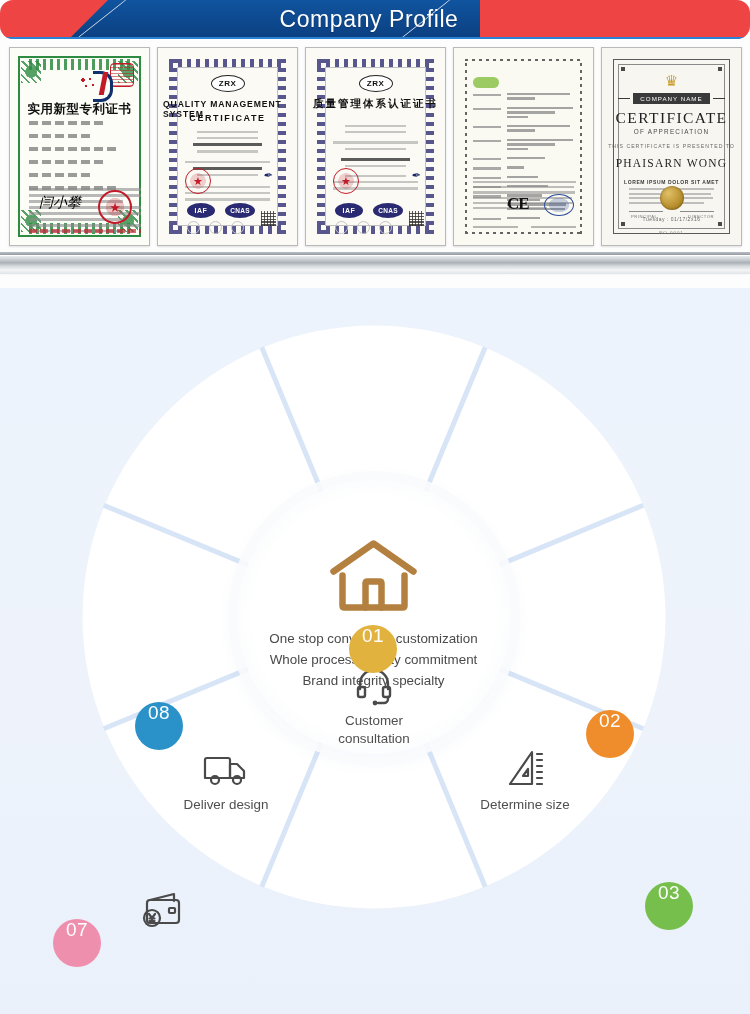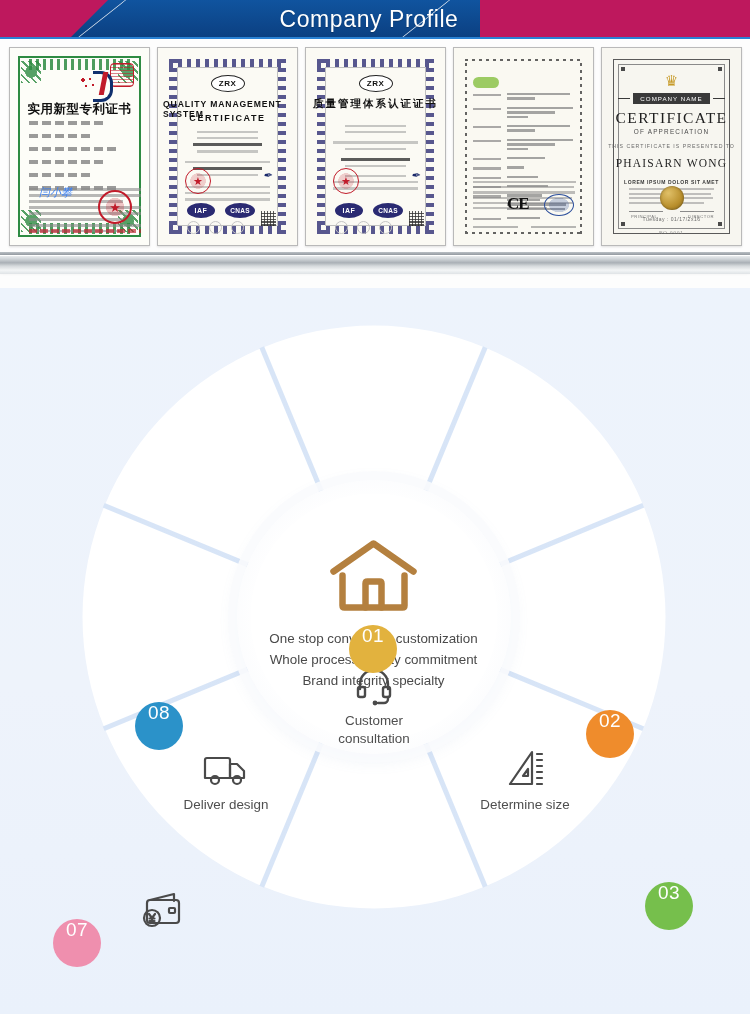--- a/index.html
+++ b/index.html
@@ -9,22 +9,23 @@
     font-family: "Liberation Sans", sans-serif;
     background: #ffffff;
     overflow: hidden;
   }
   #page { position: relative; width: 750px; height: 1014px; overflow: hidden; }
 
   
   .banner {
     position: relative;
     width: 750px; height: 39px;
-    background: #be185d;
+    background: #ef4444;
     overflow: hidden;
+    border-radius: 13px;
   }
   .banner-dark {
     position: absolute; top: 0; left: 0;
     width: 480px; height: 39px;
     background: linear-gradient(180deg,#10549f 0%,#0b3f80 100%);
     clip-path: polygon(108px 0, 480px 0, 480px 39px, 69px 39px);
   }
   .banner-slash {
     position: absolute; top: 0;
     width: 14px; height: 39px;
@@ -110,21 +111,21 @@
   .c1 .fields { position:absolute; left:14px; top:68px; width:112px; }
   .c1 .fld { height:4px; margin-bottom:9px;
     background: repeating-linear-gradient(90deg,#7a7a7a 0 9px,transparent 9px 13px);
     opacity:.75; }
   .c1 .fld.w70 { width:70%; } .c1 .fld.w55 { width:55%; } .c1 .fld.w80 { width:80%; }
   .c1 .para { position:absolute; left:14px; top:135px; width:112px; }
   .c1 .ln { height:2.6px; margin-bottom:3.4px; background:#8a8a8a; opacity:.6; }
   .c1 .ln.s { width:84%; }
   .c1 .redbar { position:absolute; left:14px; top:176px; width:112px; height:4px;
     background: repeating-linear-gradient(90deg,#c11b2a 0 8px,transparent 8px 11px); opacity:.65; }
-  .c1 .sig { position:absolute; left:24px; bottom:40px; font-size:11px; color:#3b82f6;
+  .c1 .sig { position:absolute; left:24px; bottom:28px; font-size:14px; color:#000000;
     font-family:"Liberation Serif",serif; font-style:italic; }
   .c1 .redseal {
     position:absolute; right:12px; bottom:16px; width:34px; height:34px; border-radius:50%;
     border:2.5px solid #c11b2a;
     background: radial-gradient(circle at 50% 50%, rgba(193,27,42,.25) 0 42%, transparent 44%);
   }
   .c1 .redseal::after { content:'★'; position:absolute; inset:0; display:flex;
     align-items:center; justify-content:center; color:#c11b2a; font-size:13px; }
 
   

